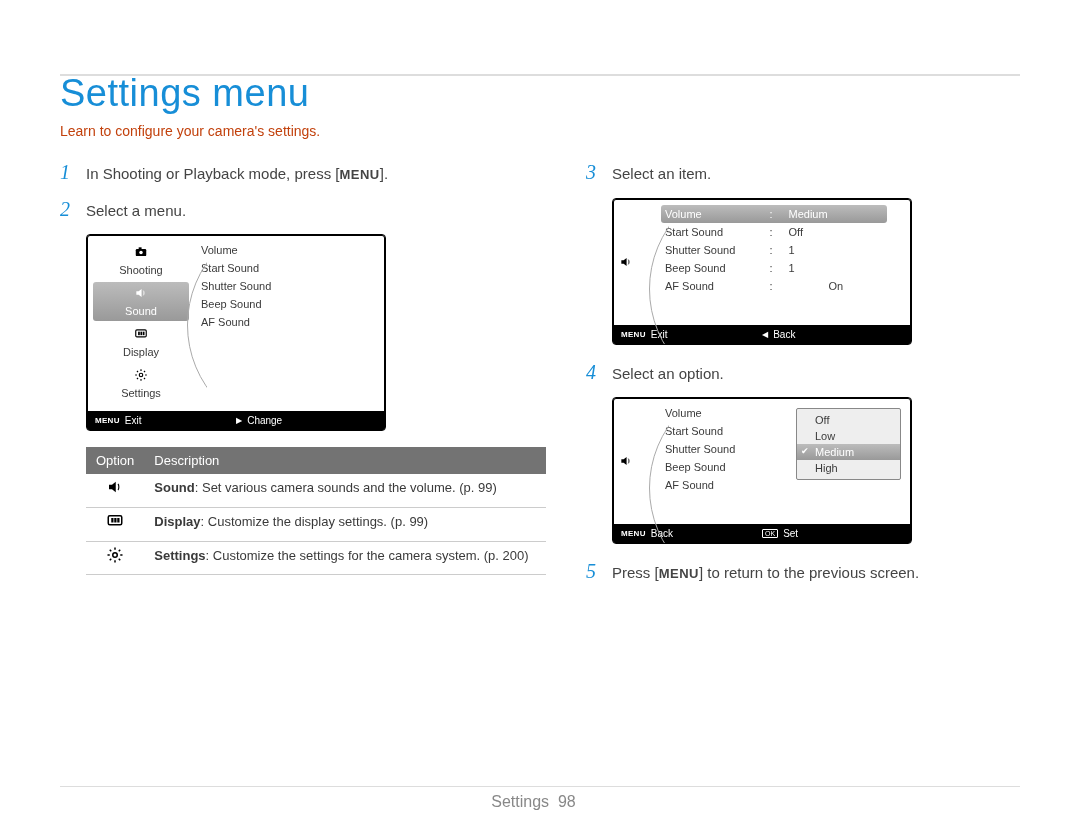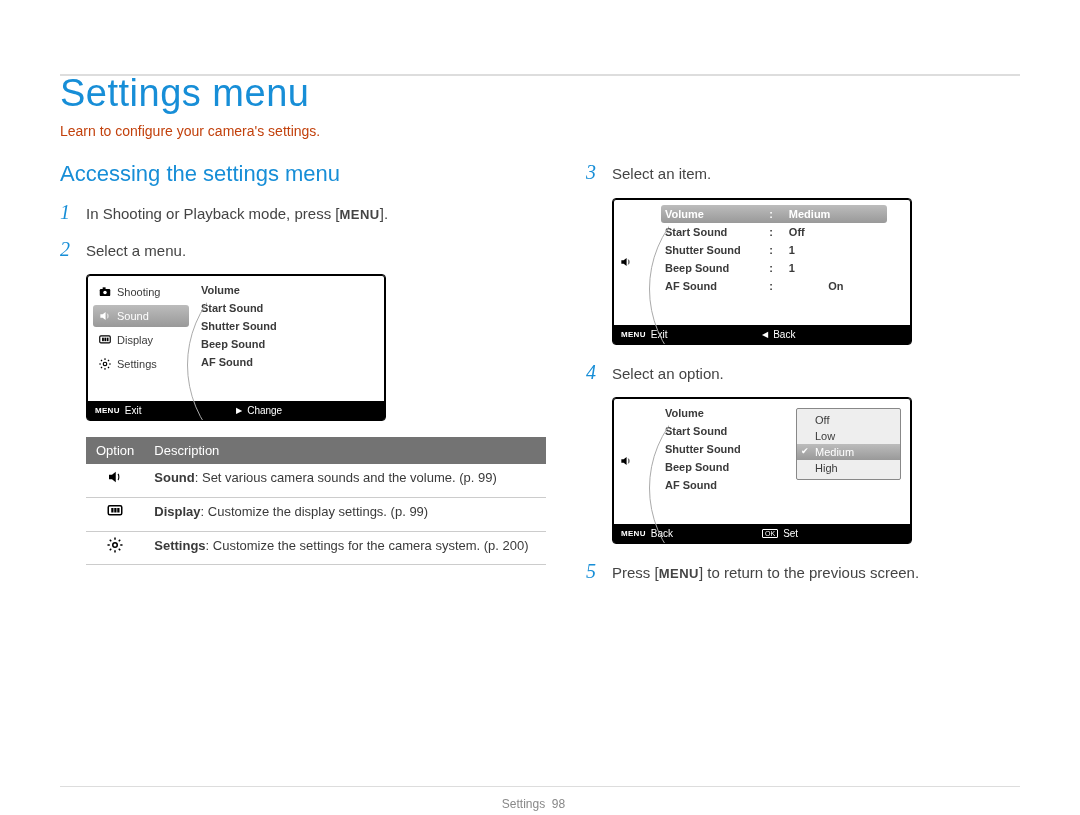--- a/index.html
+++ b/index.html
@@ -19,28 +19,28 @@
   .step { display: flex; gap: 10px; margin-bottom: 12px; font-size: 15px; color: #444; align-items: baseline; }
   .step .num { color: #178ed7; font-style: italic; font-size: 20px; font-weight: 400; font-family: Georgia, 'Times New Roman', serif; min-width: 16px; }
   .step .txt { line-height: 1.5; }
   .menu-label { font-weight: bold; font-family: Arial, sans-serif; letter-spacing: .5px; font-size: 13px; }
   .lcd {
     width: 300px; border: 1px solid #000; border-radius: 4px; overflow: hidden; margin: 8px 0 16px 26px;
     background: #fff; box-shadow: inset 0 0 0 1px #000;
   }
   .lcd-body { display: flex; min-height: 126px; position: relative; font-size: 11px; }
   .lcd-left { width: 102px; padding: 6px 0 6px 6px; position: relative; }
-  .lcd-right { flex: 1; padding: 6px 24px 6px 8px; font-weight: bold; }
+  .lcd-right { flex: 1; padding: 6px 24px 6px 8px; }
   .arc {
     position: absolute; left: 100px; top: -20px; width: 220px; height: 220px;
     border: 1px solid #aaa; border-radius: 50%;
     clip-path: inset(20px 200px 20px 0);
     pointer-events: none;
   }
-  .cat-item { display: flex; align-items: center; gap: 5px; padding: 4px 5px; margin-bottom: 2px; }
+  .cat-item { display: flex; align-items: center; gap: 5px; padding: 4px 5px; margin-bottom: 2px; flex-direction: column; }
   .cat-item.selected { background: linear-gradient(#bcbcbc,#999); color: #fff; border-radius: 3px; }
   .ic { width: 14px; height: 14px; display: inline-flex; align-items: center; justify-content: center; color: #000; }
   .cat-item.selected .ic { color: #fff; }
   .opt-item { display: flex; align-items: center; padding: 3px 4px; gap: 10px; }
   .opt-item .lbl { flex: 1; }
   .opt-item.selected-row { background: linear-gradient(#bcbcbc,#999); color: #fff; border-radius: 3px; }
   .lcd-footer { background: #000; color: #fff; font-size: 10px; padding: 4px 8px; display: flex; }
   .lcd-footer .grp { flex: 1; display: flex; align-items: center; gap: 5px; }
   .menu-tag { font-weight: bold; font-size: 8px; letter-spacing: .3px; }
   .tri { font-size: 8px; }
@@ -53,36 +53,35 @@
   .popup .popt.sel { background: linear-gradient(#bcbcbc,#999); color: #fff; }
   .popup .popt.sel::before { content: "✔"; position: absolute; left: 4px; font-size: 9px; }
   .opt-table { width: 460px; border-collapse: collapse; margin-left: 26px; font-size: 13px; }
   .opt-table th { background: #737373; color: #fff; text-align: left; font-weight: 400; padding: 6px 10px; }
   .opt-table td { padding: 4px 10px; vertical-align: top; border-bottom: 1px solid #ccc; line-height: 1.6; }
   .opt-table td.icon-cell { width: 46px; text-align: center; color: #000; }
   .icon-cell svg { width: 18px; height: 18px; }
   .desc b { font-weight: bold; }
   .single-speaker { position: absolute; left: 6px; top: 50%; transform: translateY(-50%); }
   .lcd-single-left { width: 40px; position: relative; }
-  .page-footer { position: absolute; left: 0; right: 13px; bottom: 26px; text-align: center; color: #888; font-size: 12px; }
+  .page-footer { position: absolute; left: 0; right: 13px; bottom: 26px; text-align: center; color: #888; font-size: 16px; }
   .hr-bottom { position: absolute; left: 60px; right: 60px; bottom: 50px; border-top: 1px solid #ddd; }
 </style>
 </head>
 <body>
 
 <div class="page">
   <div class="h-top"></div>
 
   <h1 class="page-title">Settings menu</h1>
   <div class="subtitle">Learn to configure your camera's settings.</div>
 
   <div class="columns">
 
     <div class="col">
-      <h2 class="section-heading">Accessing the settings menu</h2>
 
       <div class="step">
         <div class="num">1</div>
         <div class="txt">
           <span>In Shooting or Playback mode, press [</span><span class="menu-label">MENU</span><span>].</span>
         </div>
       </div>
 
       <div class="step">
         <div class="num">2</div>

